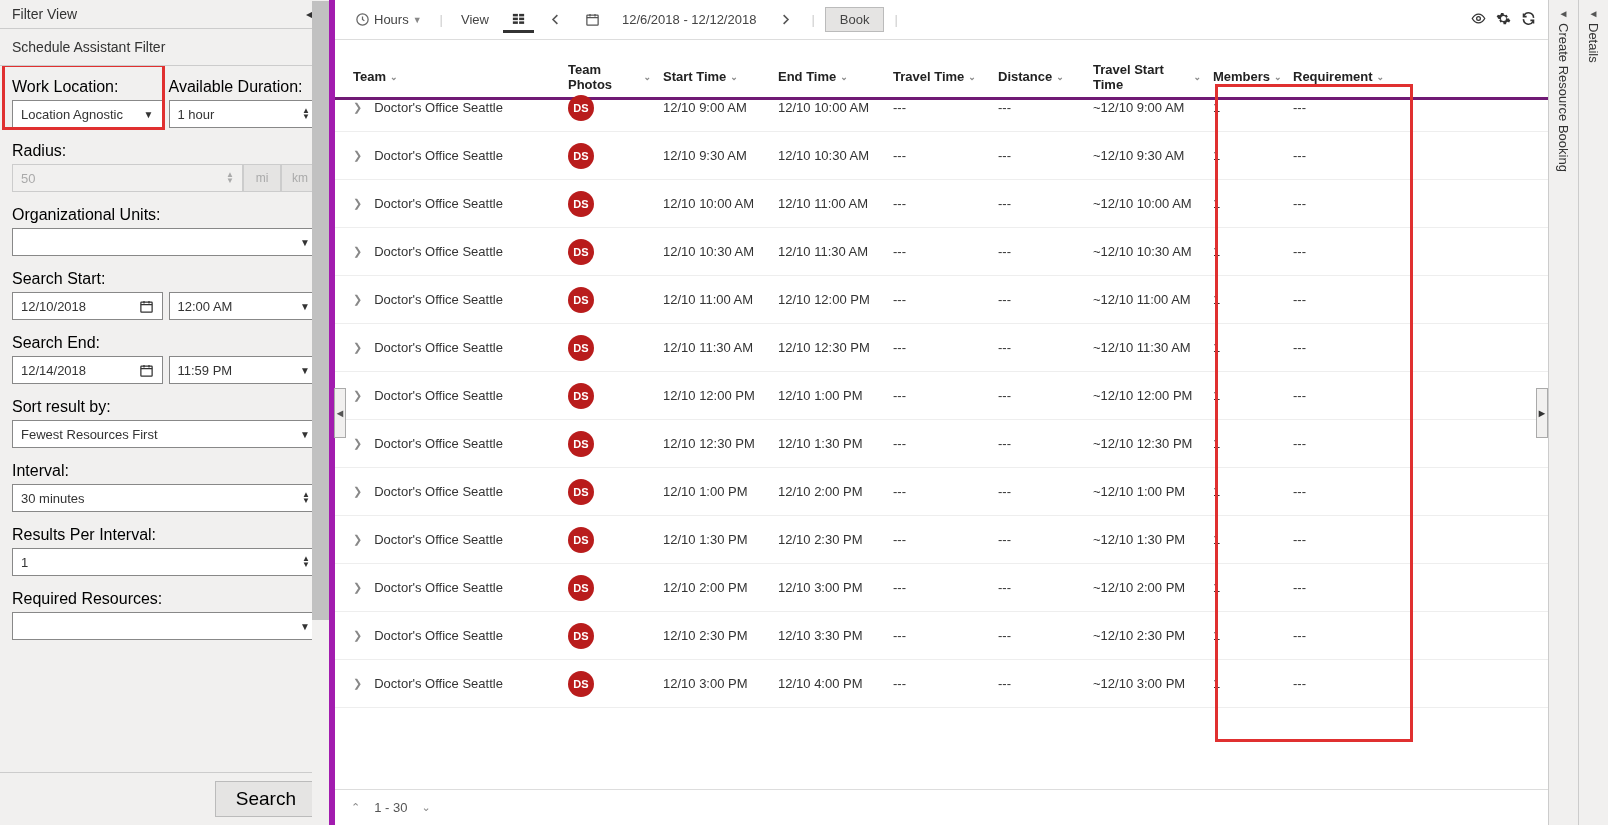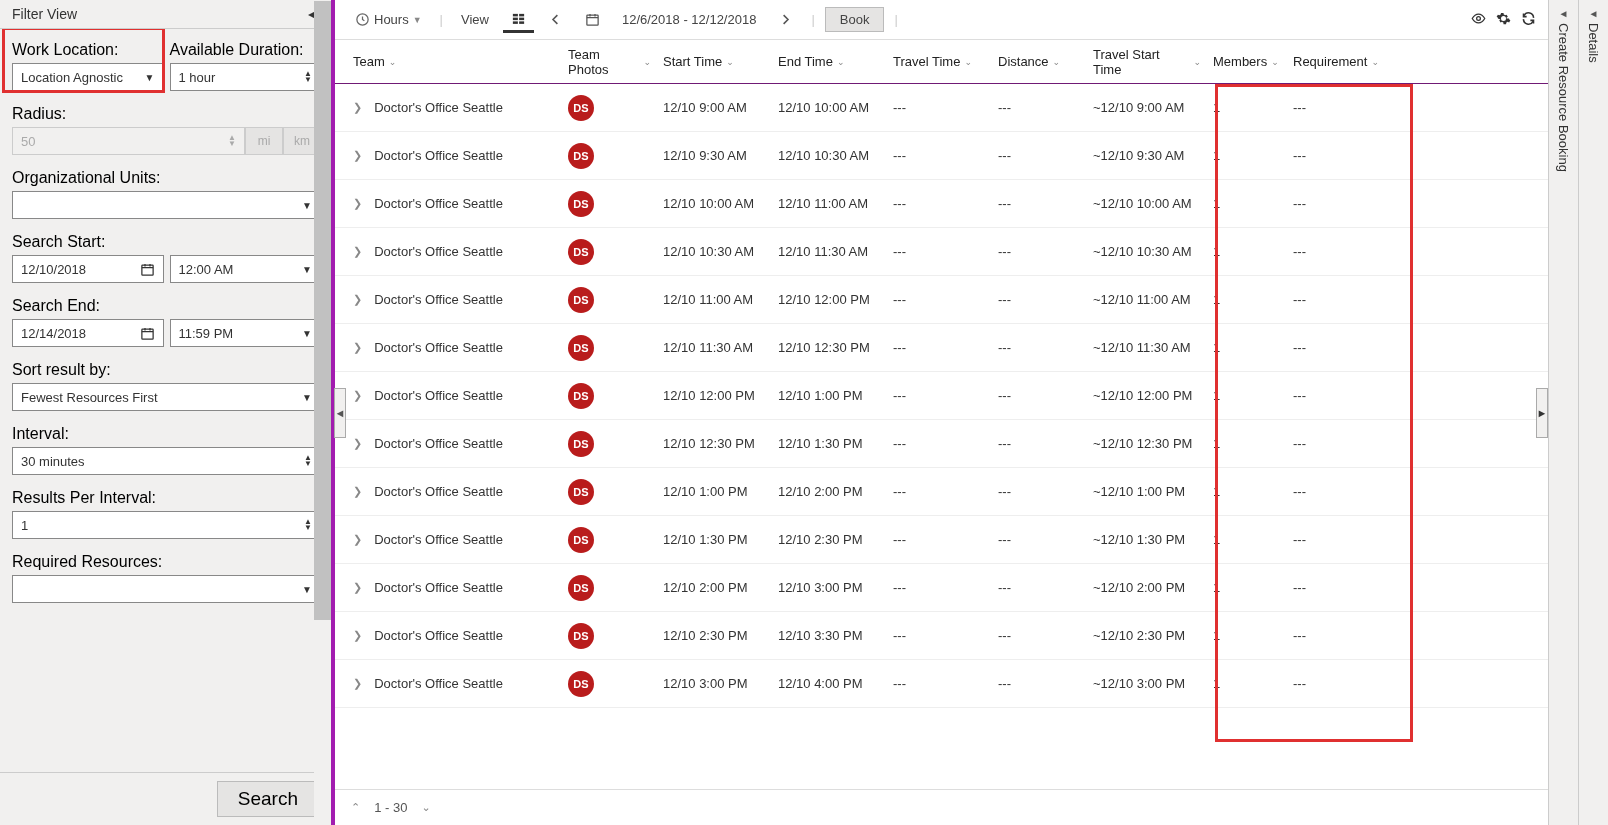--- a/index.html
+++ b/index.html
@@ -1,21 +1,21 @@
 <!DOCTYPE html>
 <html><head>
 <meta charset="utf-8">
 <style>
   * { box-sizing: border-box; }
   body { margin:0; font-family: "Segoe UI", Arial, sans-serif; font-size:13px; color:#333; background:#fff; }
   .app { display:flex; flex-direction:column; height:825px; width:1608px; }
   .main { display:flex; flex:1; min-height:0; }
   
   
-  .filter-panel { width:335px; background:#f1f0ef; border-right:4px solid #a21caf; display:flex; flex-direction:column; position:relative; }
+  .filter-panel { width:335px; background:#f1f0ef; border-right:6px solid #a21caf; display:flex; flex-direction:column; position:relative; }
   .filter-header { padding:6px 12px; border-bottom:1px solid #ccc; display:flex; justify-content:space-between; align-items:center; font-size:14px;}
   .filter-subheader { padding:10px 12px; border-bottom:1px solid #ccc; font-size:14px;}
   .filter-body { flex:1; overflow-y:auto; padding:12px 10px 12px 12px; position:relative;}
   .filter-body-inner { position:relative; }
   .filter-row { display:flex; gap:6px; margin-bottom:14px;}
   .filter-col { flex:1;}
   .field-label { font-size:16px; color:#000000; margin-bottom:4px; display:block;}
   .control { background:#fff; border:1px solid #888; height:28px; display:flex; align-items:center; padding:0 8px; justify-content:space-between; font-size:13px;}
   .control.disabled { background:#f1f0ef; color:#aaa; border-color:#ccc;}
   .control .caret { font-size:10px;}
@@ -35,21 +35,21 @@
   
   .grid-panel { flex:1; display:flex; flex-direction:column; min-width:0; position:relative;}
   .toolbar { display:flex; align-items:center; padding:7px 12px; border-bottom:1px solid #ddd; gap:6px; height:40px;}
   .toolbar .sep { color:#ccc; margin:0 4px;}
   .tb-btn { background:transparent; border:none; padding:6px 8px; font-size:13px; color:#444; display:inline-flex; align-items:center; gap:4px;}
   .tb-btn.grid-view { border-bottom:3px solid #333; padding-bottom:3px;}
   .tb-btn.book { background:#e5e4e3; border:1px solid #bbb; padding:4px 14px;}
   .toolbar-right { margin-left:auto; display:flex; gap:10px; align-items:center;}
   
   .grid-wrap { flex:1; overflow:hidden; position:relative;}
-  .grid-header { display:flex; padding:0 12px; height:44px; align-items:center; border-bottom:1px solid #701a75; font-size:13px; color:#222; font-weight:400;}
+  .grid-header { display:flex; padding:0 12px; height:44px; align-items:center; border-bottom:3px solid #701a75; font-size:13px; color:#222; font-weight:700;margin-top:16px;}
   .grid-header .col, .grid-row .col { padding:0 6px; display:flex; align-items:center; gap:4px;}
   .grid-header .col .chev { font-size:9px; color:#888;}
   .c-team { width:215px;}
   .c-photo { width:95px;}
   .c-start { width:115px;}
   .c-end { width:115px;}
   .c-travel { width:105px;}
   .c-dist { width:95px;}
   .c-tstart { width:120px;}
   .c-mem { width:80px;text-align:center;}
@@ -84,20 +84,21 @@
 <body>
 
 <div class="app">
   <div class="main">
 
     <div class="filter-panel">
       <div class="filter-header">
         <span>Filter View</span>
         <span>◄</span>
       </div>
+      <div class="filter-subheader">Schedule Assistant Filter</div>
       <div class="filter-body">
        <div class="filter-body-inner">
         <div class="redbox redbox1"></div>
         <div class="filter-row">
           <div class="filter-col">
             <span class="field-label">Work Location:</span>
             <div class="control">
               <span>Location Agnostic</span>
               <span class="caret">▼</span>
             </div>

